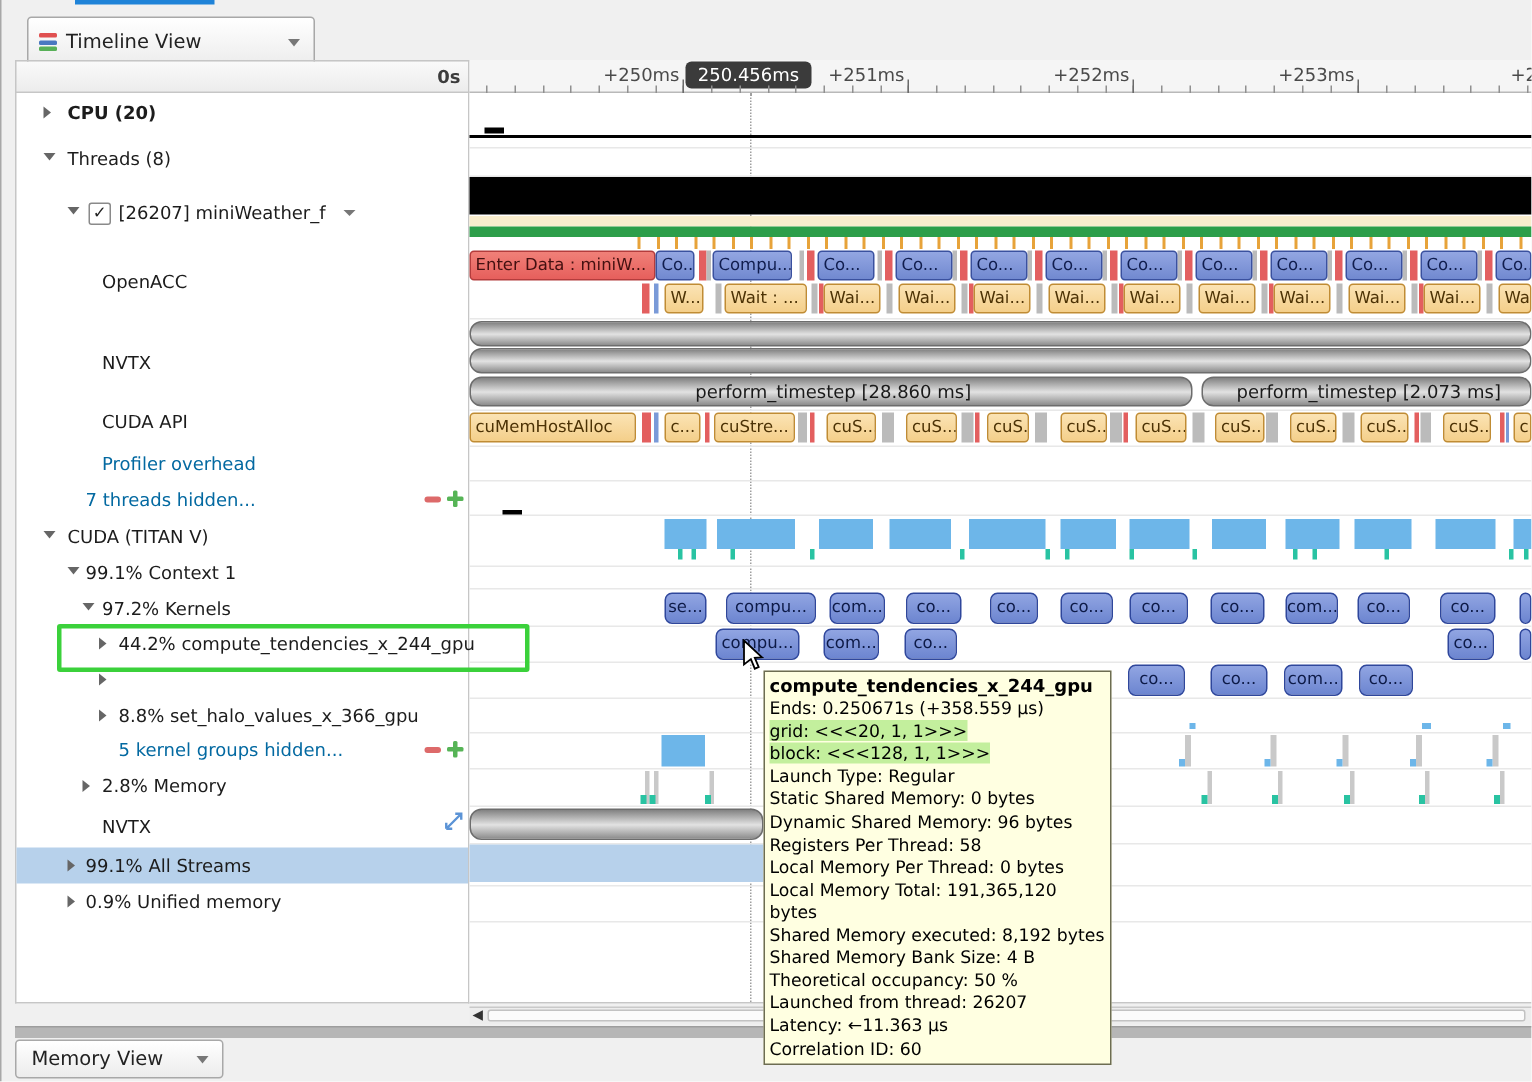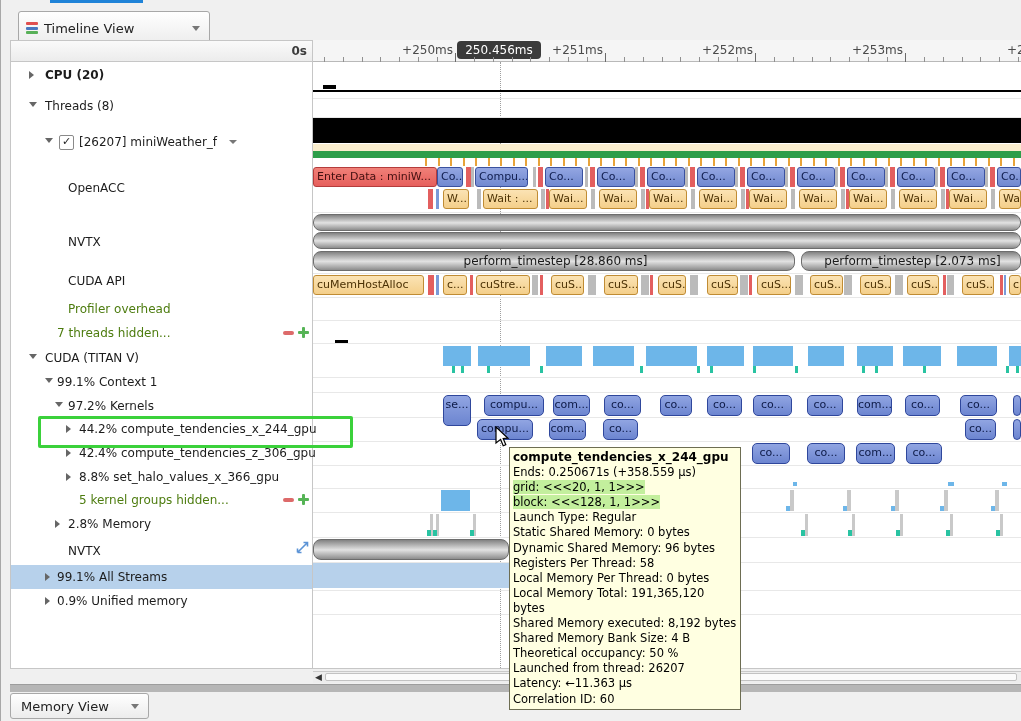--- a/index.html
+++ b/index.html
@@ -27,21 +27,21 @@
   #v-divider{left:312px;top:40px;width:1px;height:629px;background:#c6c6c6}
   #ruler{left:313px;top:40px;width:708px;height:22px;background:#f5f5f5;border-bottom:1px solid #b9b9b9;box-sizing:border-box}
   #tracks-bg{left:313px;top:62px;width:708px;height:607px;background:#fff;border-bottom:1px solid #c6c6c6;box-sizing:border-box}
   
   .ruler-label{position:absolute;top:43px;font-size:12px;color:#4a4a4a;white-space:nowrap}
   #time-badge{left:457px;top:41px;width:84px;height:18px;background:#3b3b3b;border-radius:4px;color:#fff;
               font-size:12px;display:flex;align-items:center;justify-content:center}
   
   .tree-row{position:absolute;left:11px;width:301px;height:24px;display:flex;align-items:center;font-size:12px;color:#1c1c1c}
   .tree-row.sel{background:#b7d1eb}
-  .tree-row.gray{color:#4d7c0f}
+  .tree-row.gray{color:#0369a1}
   .ar{position:absolute;width:0;height:0}
   .ar-r{border-top:4px solid transparent;border-bottom:4px solid transparent;border-left:5px solid #666}
   .ar-d{border-left:4px solid transparent;border-right:4px solid transparent;border-top:5px solid #666}
   .tlabel{position:absolute;white-space:nowrap}
   .checkbox{position:absolute;width:13px;height:13px;background:#fff;border:1px solid #8a8a8a;border-radius:2px;
             font-size:11px;line-height:12px;text-align:center;color:#222;font-weight:bold}
   .mini-caret{position:absolute;width:0;height:0;border-left:4px solid transparent;border-right:4px solid transparent;border-top:4px solid #777}
   .minus-ic{position:absolute;width:11px;height:4px;background:#dd6a6a;border-radius:2px}
   .plus-ic{position:absolute;width:11px;height:11px}
   .plus-ic i{position:absolute;background:#56b456;border-radius:1px}
@@ -154,21 +154,20 @@
     <div class="tree-row" style="top: 394px;">
       <div class="ar ar-d" style="left: 44px; top: 8px;"></div>
       <div class="tlabel" style="left: 57px;">97.2% Kernels</div>
     </div>
     <div class="tree-row" style="top: 417px;">
       <div class="ar ar-r" style="left: 55px; top: 8px;"></div>
       <div class="tlabel" style="left: 68px;">44.2% compute_tendencies_x_244_gpu</div>
     </div>
     <div class="tree-row" style="top: 441px;">
       <div class="ar ar-r" style="left: 55px; top: 8px;"></div>
-      <div class="tlabel" style="left: 68px;">42.4% compute_tendencies_z_306_gpu</div>
     </div>
     <div class="tree-row" style="top: 465px;">
       <div class="ar ar-r" style="left: 55px; top: 8px;"></div>
       <div class="tlabel" style="left: 68px;">8.8% set_halo_values_x_366_gpu</div>
     </div>
     <div class="tree-row gray" style="top: 488px;">
       <div class="tlabel" style="left: 68px;">5 kernel groups hidden...</div>
       <div class="minus-ic" style="left: 272px; top: 10px;"></div>
       <div class="plus-ic" style="left: 287px; top: 6px;">
         <i class="h"></i>
@@ -460,21 +459,21 @@
     <div class="tbox box-tan" style="left: 551px; top: 275px; width: 33px; height: 20px;">cuS...</div>
     <div class="tbox box-tan" style="left: 604px; top: 275px; width: 34px; height: 20px;">cuS...</div>
     <div class="tbox box-tan" style="left: 658px; top: 275px; width: 28px; height: 20px;">cuS...</div>
     <div class="tbox box-tan" style="left: 707px; top: 275px; width: 31px; height: 20px;">cuS...</div>
     <div class="tbox box-tan" style="left: 757px; top: 275px; width: 34px; height: 20px;">cuS...</div>
     <div class="tbox box-tan" style="left: 810px; top: 275px; width: 33px; height: 20px;">cuS...</div>
     <div class="tbox box-tan" style="left: 860px; top: 275px; width: 31px; height: 20px;">cuS...</div>
     <div class="tbox box-tan" style="left: 907px; top: 275px; width: 32px; height: 20px;">cuS...</div>
     <div class="tbox box-tan" style="left: 962px; top: 275px; width: 32px; height: 20px;">cuS...</div>
     <div class="tbox box-tan" style="left: 1009px; top: 275px; width: 12px; height: 20px;">c</div>
-    <div class="tbox box-kern" style="left: 443px; top: 395px; width: 28px; height: 31px;">se...</div>
+    <div class="tbox box-kern" style="left: 443px; top: 395px; width: 28px; height: 21px;">se...</div>
     <div class="tbox box-kern" style="left: 484px; top: 395px; width: 60px; height: 21px;">compu...</div>
     <div class="tbox box-kern" style="left: 553px; top: 395px; width: 37px; height: 21px;">com...</div>
     <div class="tbox box-kern" style="left: 604px; top: 395px; width: 37px; height: 21px;">co...</div>
     <div class="tbox box-kern" style="left: 660px; top: 395px; width: 32px; height: 21px;">co...</div>
     <div class="tbox box-kern" style="left: 707px; top: 395px; width: 35px; height: 21px;">co...</div>
     <div class="tbox box-kern" style="left: 753px; top: 395px; width: 39px; height: 21px;">co...</div>
     <div class="tbox box-kern" style="left: 807px; top: 395px; width: 36px; height: 21px;">co...</div>
     <div class="tbox box-kern" style="left: 857px; top: 395px; width: 35px; height: 21px;">com...</div>
     <div class="tbox box-kern" style="left: 905px; top: 395px; width: 35px; height: 21px;">co...</div>
     <div class="tbox box-kern" style="left: 960px; top: 395px; width: 37px; height: 21px;">co...</div>

